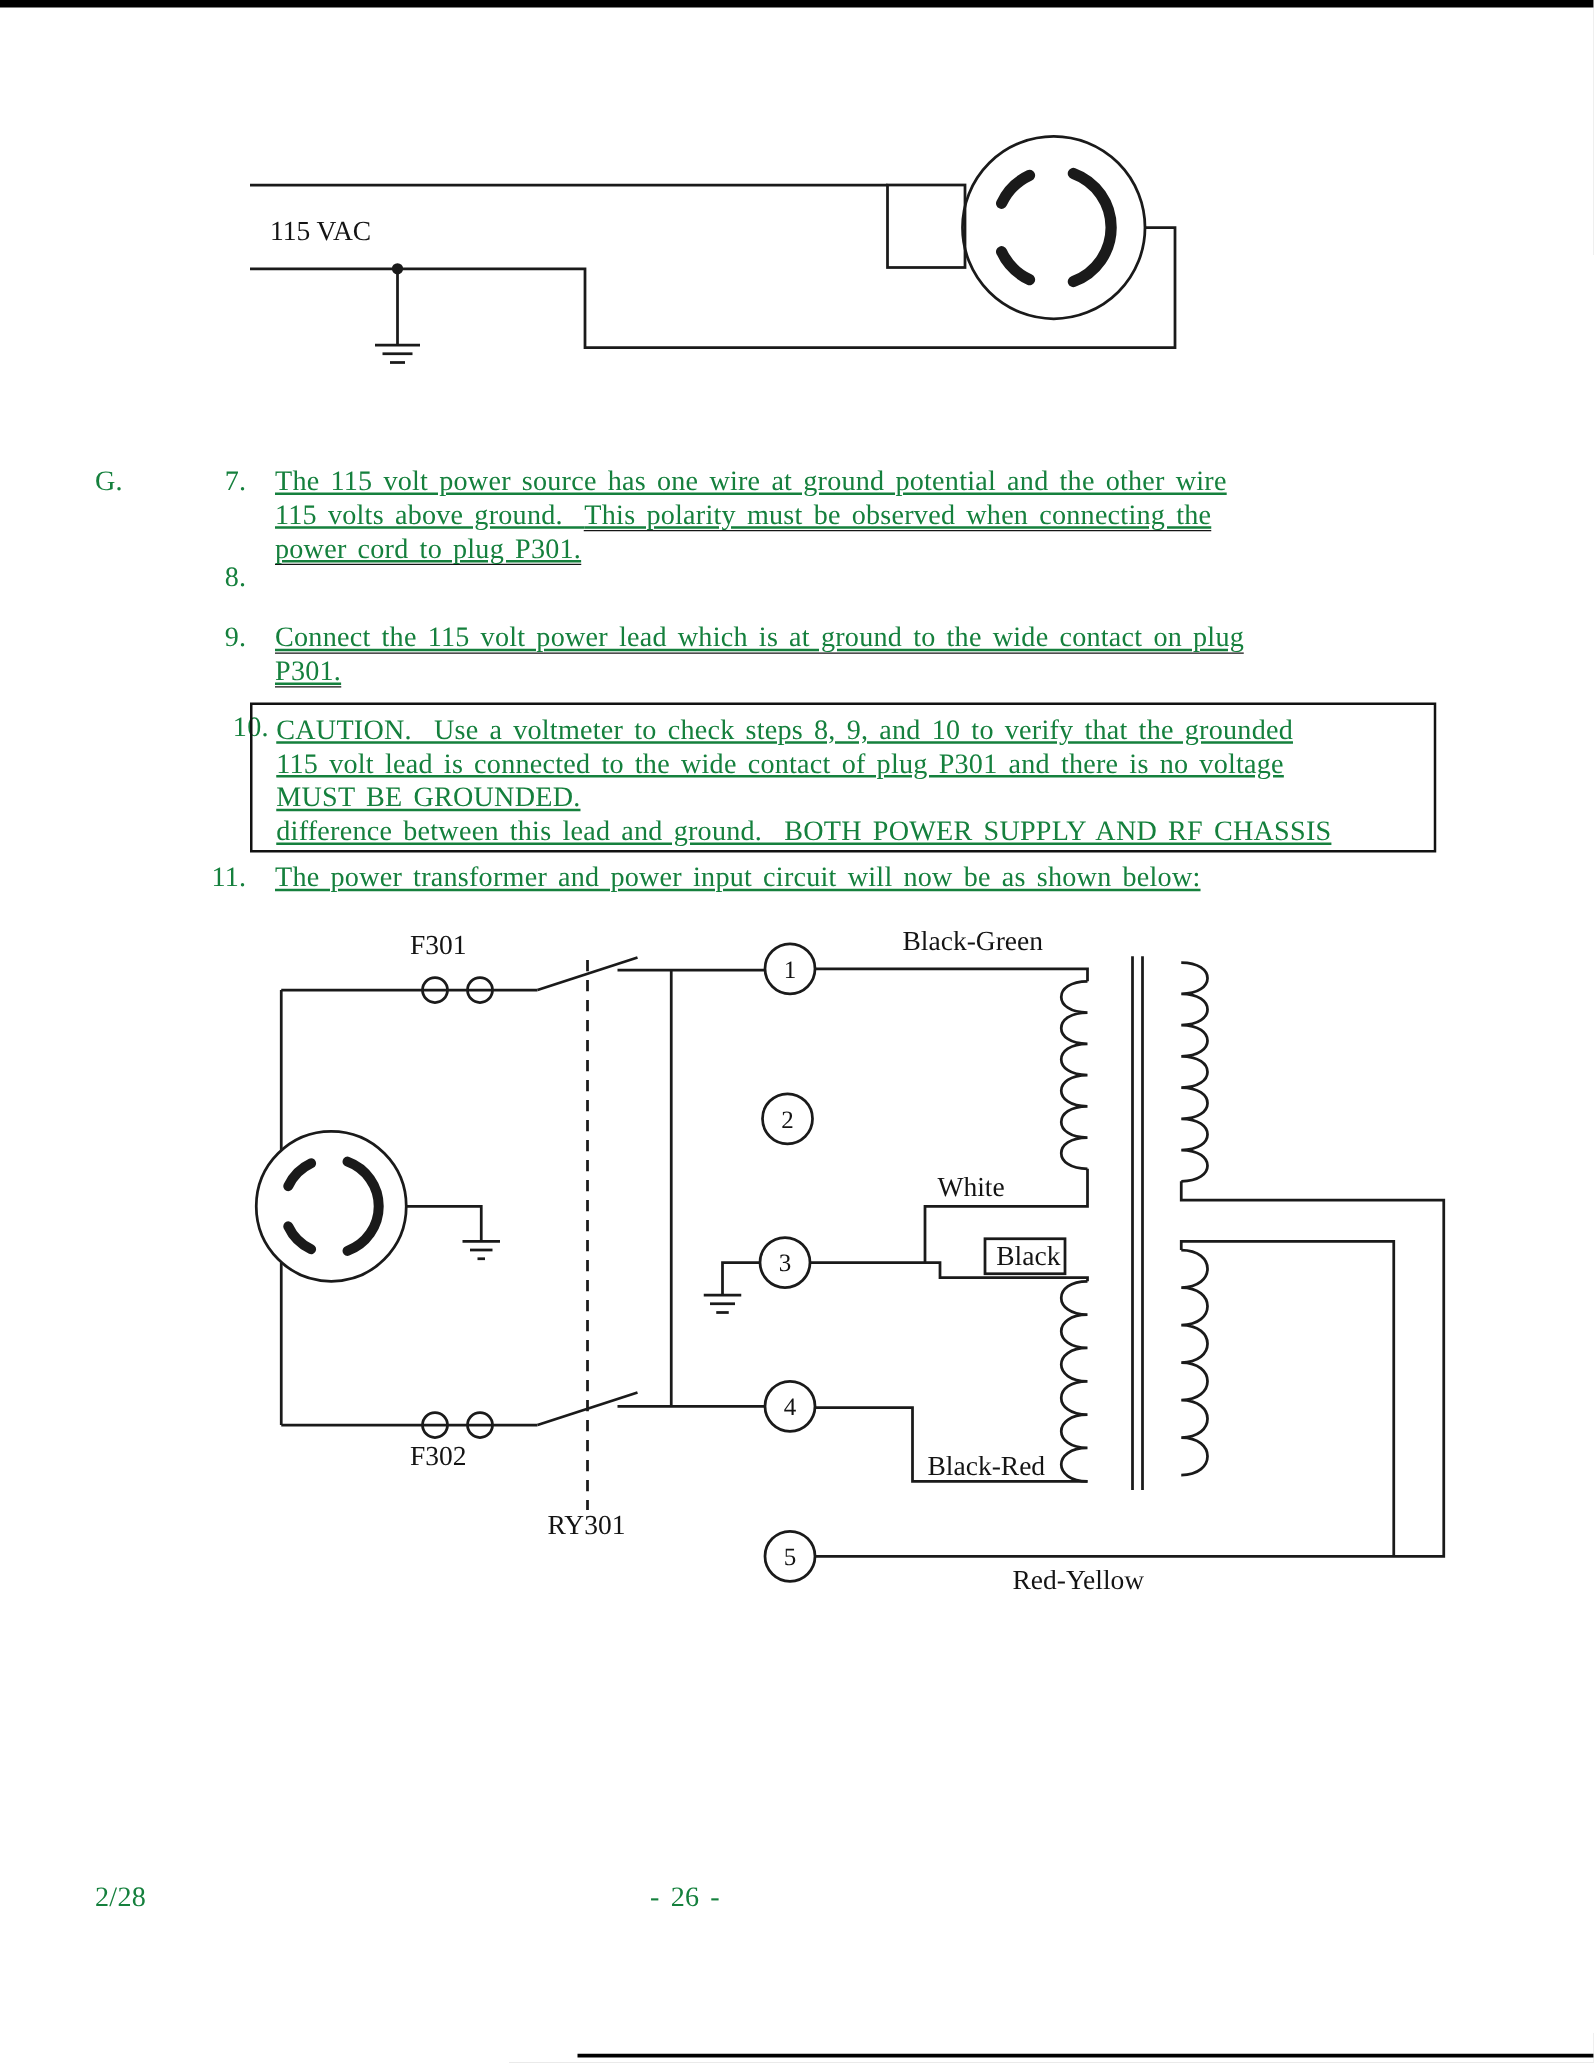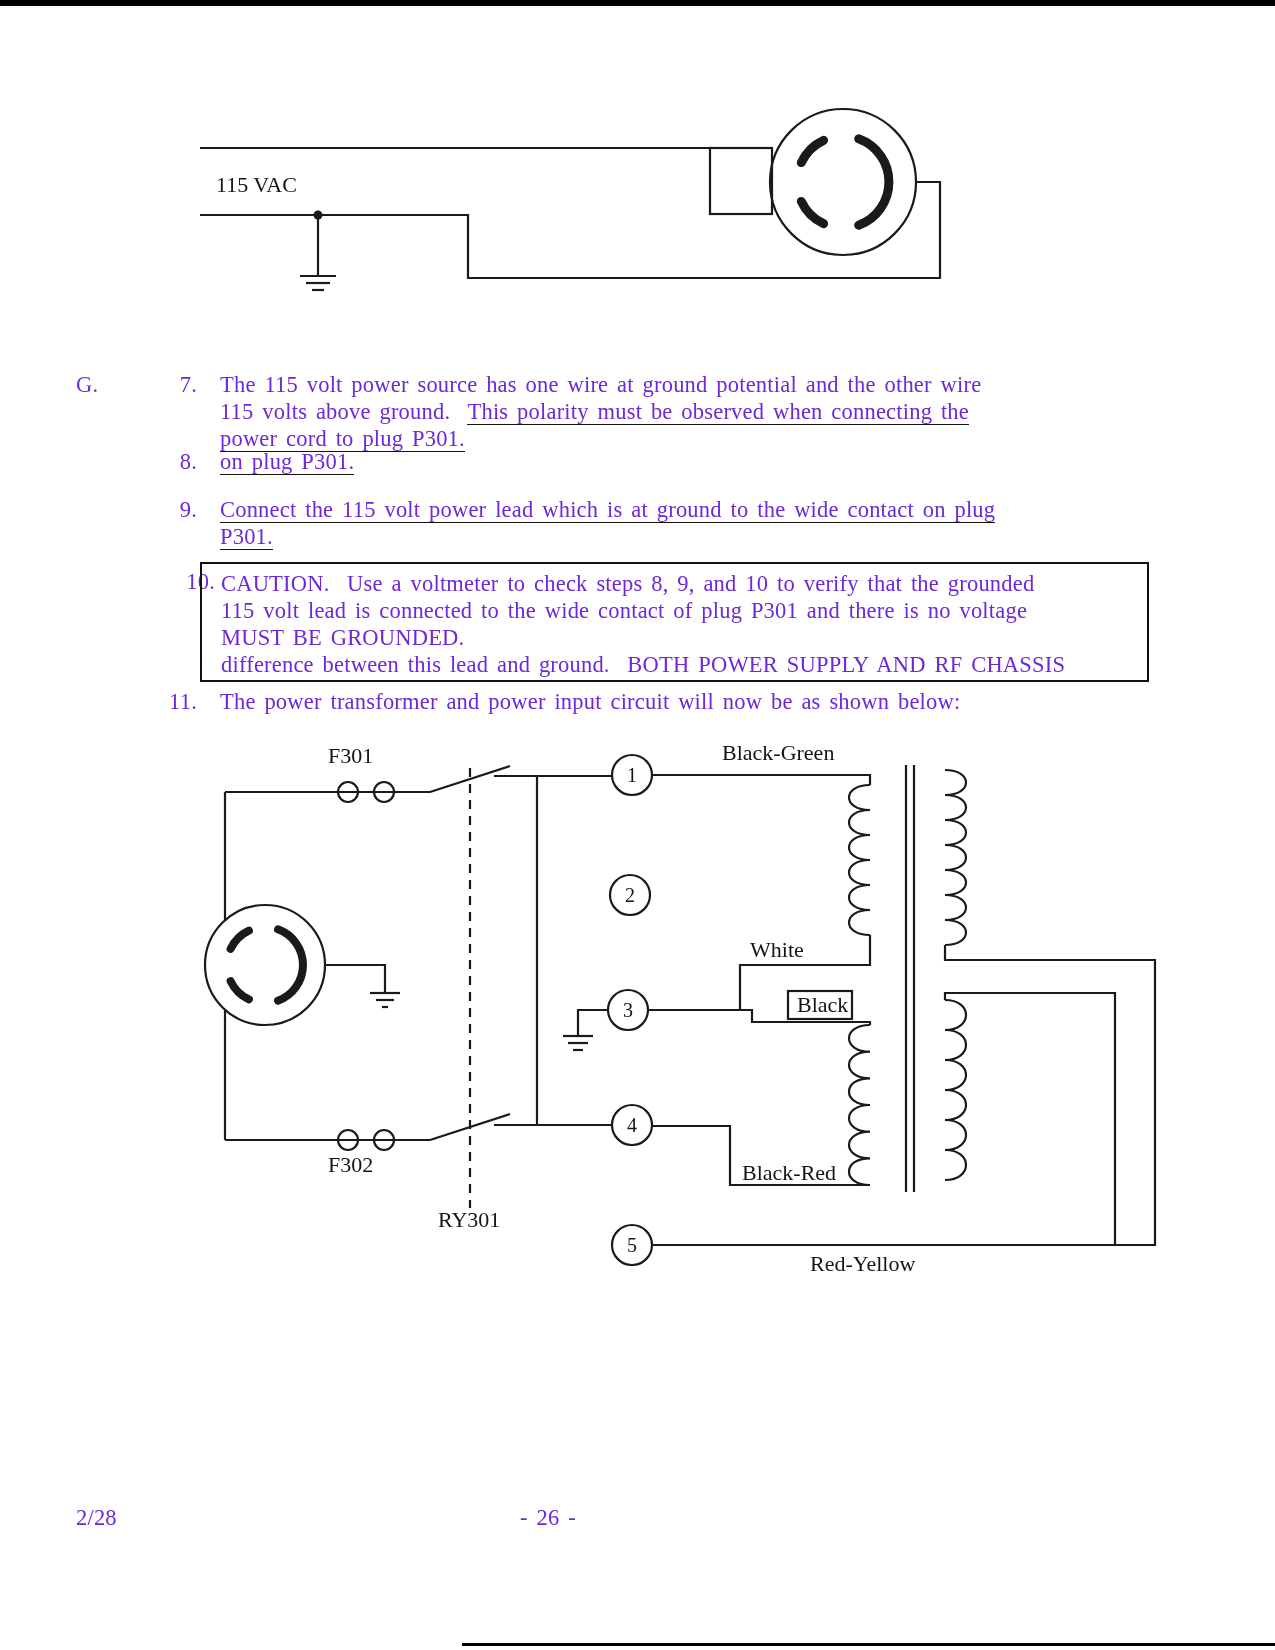--- a/index.html
+++ b/index.html
@@ -1,26 +1,26 @@
 <!DOCTYPE html>
 <html><head>
 <meta charset="utf-8">
 <style>
   html,body{margin:0;padding:0;background:#d9d9d9;}
   #page{
     position:relative;width:1275px;height:1650px;background:#ffffff;
-    font-family:"Liberation Serif","DejaVu Serif",serif;color:#6d28d9;
+    font-family:"Liberation Serif","DejaVu Serif",serif;color:#15803d;
     overflow:hidden;
   }
   .txt{font-size:22.5px;line-height:27px;letter-spacing:.2px;word-spacing:3px;}
   .abs{position:absolute;}
   .step{position:absolute;display:flex;left:153px;}
   .step .num{width:44px;text-align:right;flex:none;}
   .step .body{margin-left:23px;width:950px;}
-  .ln{white-space:nowrap;}
+  .ln{white-space:nowrap;text-decoration:underline;}
   .u{border-bottom:1.6px solid #141414;}
   .caution-box{
     position:absolute;left:200px;top:562px;width:926px;height:110px;
     border:2.2px solid #111;padding:6px 0 0 19px;
   }
   .num10{position:absolute;left:171px;top:568px;width:44px;text-align:right;}
   svg{position:absolute;overflow:visible;}
   svg .wire{stroke:#1a1a1a;stroke-width:2.2;fill:none;}
   svg .thick{stroke:#1a1a1a;fill:none;stroke-linecap:round;}
   svg .lbl{font-family:"Liberation Serif","DejaVu Serif",serif;font-size:22px;fill:#141414;}
@@ -63,21 +63,20 @@
     <div class="body">
       <div class="ln"><span>The 115 volt power source has one wire at ground potential and the other wire</span></div>
       <div class="ln"><span>115 volts above ground.&nbsp; </span><span class="u">This polarity must be observed when connecting the</span></div>
       <div class="ln"><span class="u">power cord to plug P301.</span></div>
     </div>
   </div>
 
   <div class="step txt" style="top:448px;">
     <div class="num">8.</div>
     <div class="body">
-      <div class="ln"><span class="u">on plug P301.</span></div>
     </div>
   </div>
 
   <div class="step txt" style="top:496px;">
     <div class="num">9.</div>
     <div class="body">
       <div class="ln"><span class="u">Connect the 115 volt power lead which is at ground to the wide contact on plug</span></div>
       <div class="ln"><span class="u">P301.</span></div>
     </div>
   </div>

